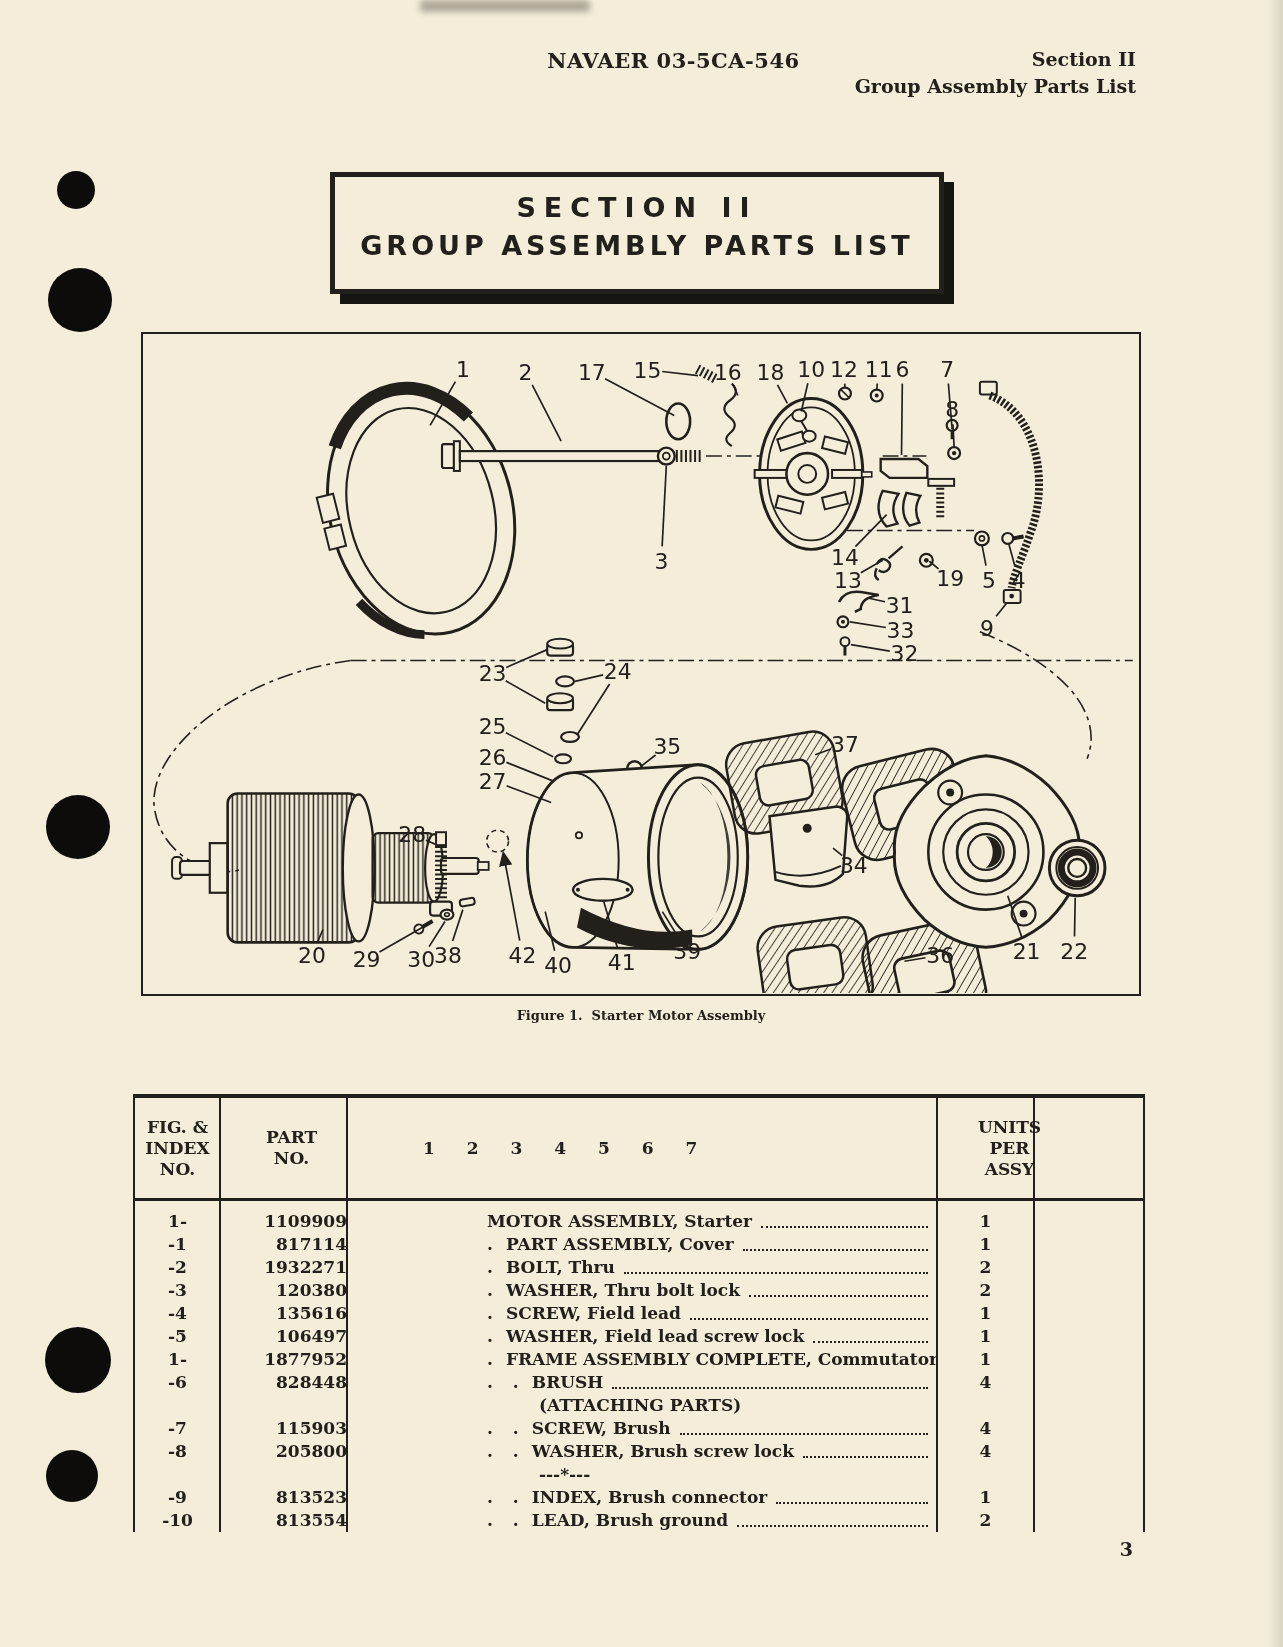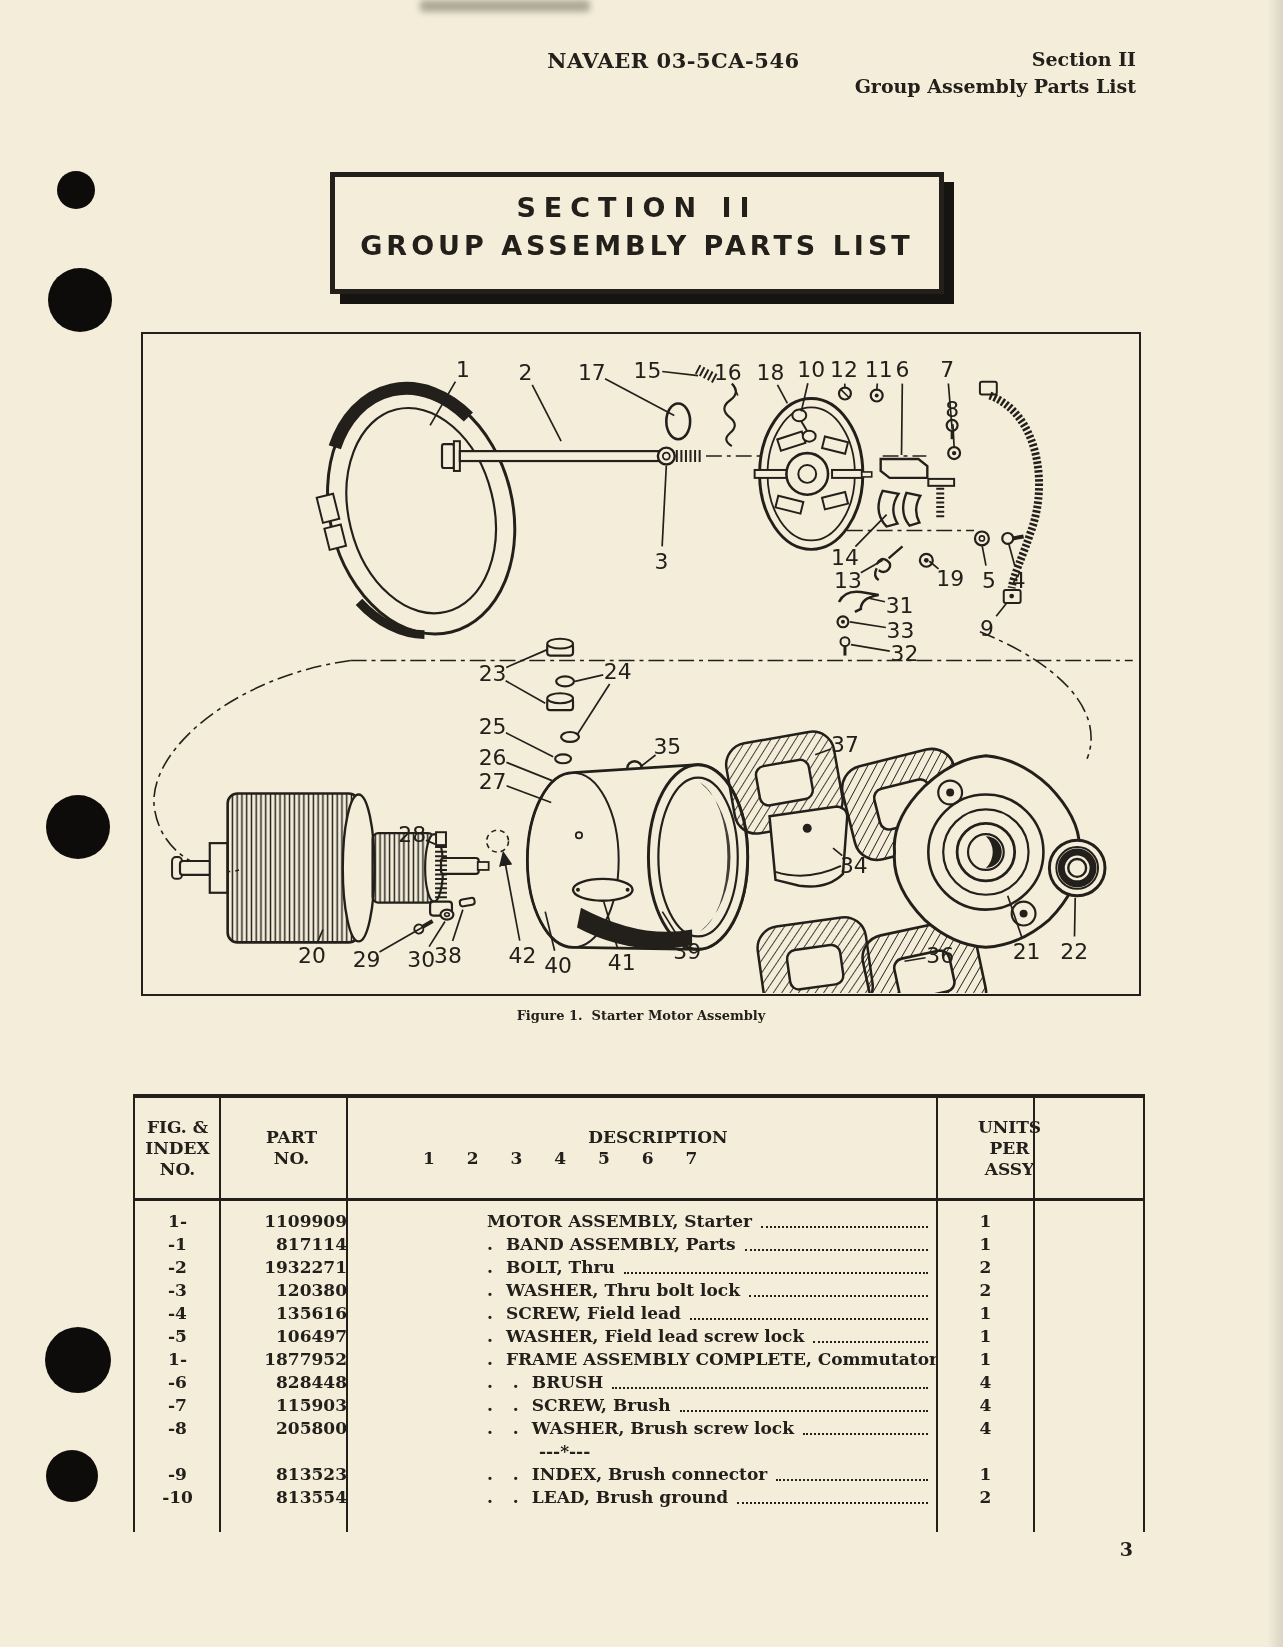--- a/index.html
+++ b/index.html
@@ -449,41 +449,40 @@
     <div class="hcell">
         <div>FIG. &amp;</div>
         <div>INDEX</div>
         <div>NO.</div>
       </div>
     <div class="hcell">
         <div>PART</div>
         <div>NO.</div>
       </div>
     <div class="hcell">
-        <div class="desc-main">DESCRIPTION</div>
         <div class="desc-sub">1 2 3 4 5 6 7</div>
       </div>
     <div class="hcell">
         <div>UNITS</div>
         <div>PER</div>
         <div>ASSY</div>
       </div>
   </div>
   <div class="tbody">
       <div class="trow">
         <div class="tc fig">1-</div>
         <div class="tc part">1109909</div>
         <div class="tc desc"><span>MOTOR ASSEMBLY, Starter</span><span class="lead-dots"></span></div>
         <div class="tc units">1</div>
         <div class="tc code"></div>
       </div>
       <div class="trow">
         <div class="tc fig">-1</div>
         <div class="tc part">817114</div>
-        <div class="tc desc"><span class="pfx">.</span><span>BAND ASSEMBLY, Parts</span><span class="lead-dots"></span></div>
+        <div class="tc desc"><span class="pfx">.</span><span>PART ASSEMBLY, Cover</span><span class="lead-dots"></span></div>
         <div class="tc units">1</div>
         <div class="tc code"></div>
       </div>
       <div class="trow">
         <div class="tc fig">-2</div>
         <div class="tc part">1932271</div>
         <div class="tc desc"><span class="pfx">.</span><span>BOLT, Thru</span><span class="lead-dots"></span></div>
         <div class="tc units">2</div>
         <div class="tc code"></div>
       </div>
@@ -516,20 +515,27 @@
         <div class="tc code"></div>
       </div>
       <div class="trow">
         <div class="tc fig">-6</div>
         <div class="tc part">828448</div>
         <div class="tc desc"><span class="pfx">. .</span><span>BRUSH</span><span class="lead-dots"></span></div>
         <div class="tc units">4</div>
         <div class="tc code"></div>
       </div>
       <div class="trow">
+        <div class="tc fig"></div>
+        <div class="tc part"></div>
+        <div class="tc desc cont"><span>(ATTACHING PARTS)</span></div>
+        <div class="tc units"></div>
+        <div class="tc code"></div>
+      </div>
+      <div class="trow">
         <div class="tc fig">-7</div>
         <div class="tc part">115903</div>
         <div class="tc desc"><span class="pfx">. .</span><span>SCREW, Brush</span><span class="lead-dots"></span></div>
         <div class="tc units">4</div>
         <div class="tc code"></div>
       </div>
       <div class="trow">
         <div class="tc fig">-8</div>
         <div class="tc part">205800</div>
         <div class="tc desc"><span class="pfx">. .</span><span>WASHER, Brush screw lock</span><span class="lead-dots"></span></div>

